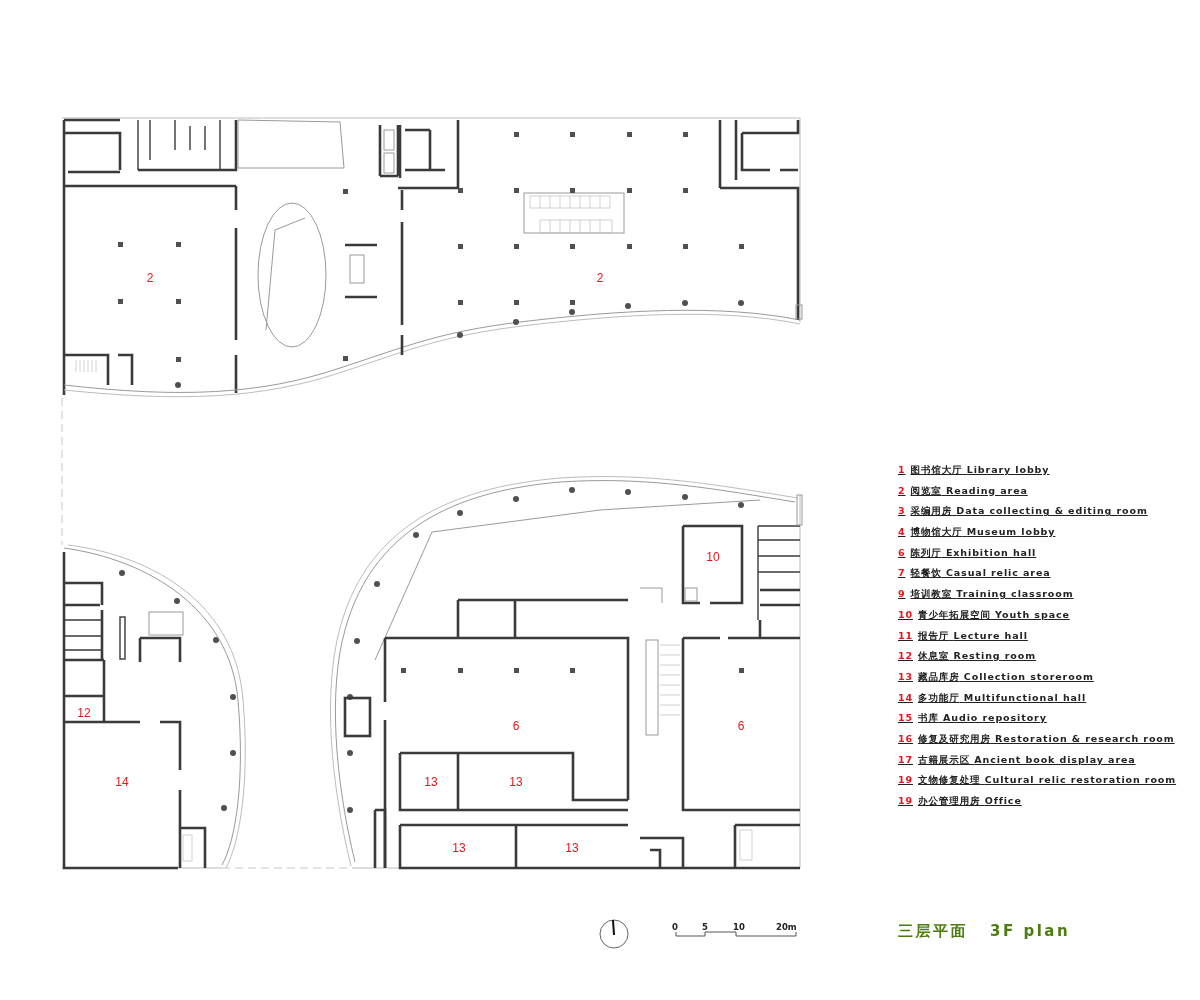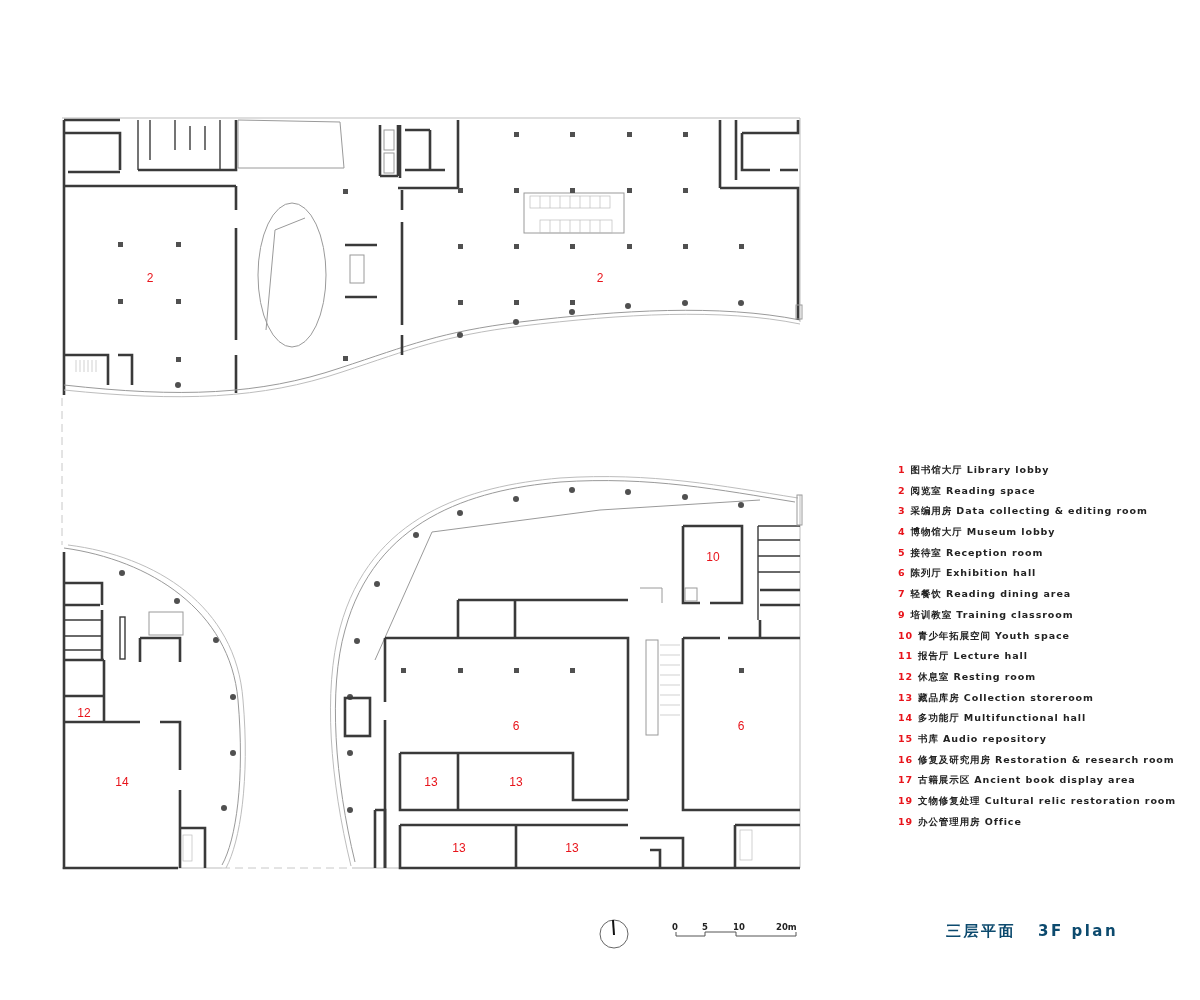--- a/index.html
+++ b/index.html
@@ -7,24 +7,24 @@
   #plan { position:absolute; left:0; top:0; width:1200px; height:1000px; }
   .wall { stroke:#3a3a3a; stroke-width:2.6; fill:none; }
   .wall-thin { stroke:#3a3a3a; stroke-width:1.4; fill:none; }
   .edge { stroke:#bdbdbd; stroke-width:1; fill:none; }
   .edge2 { stroke:#9a9a9a; stroke-width:1; fill:none; }
   .dash { stroke:#c8c8c8; stroke-width:1; fill:none; stroke-dasharray:8 5; }
   .col { fill:#505050; }
   .room-label { fill:#e8141b; font-size:12px; font-family:"Liberation Sans", sans-serif; text-anchor:middle; }
   .stair { stroke:#bdbdbd; stroke-width:0.7; fill:none; }
   .legend { position:absolute; left:898px; top:464px; }
-  .legend-item { height:20.7px; font-size:9.5px; letter-spacing:0.9px; color:#222; font-family:"DejaVu Sans", sans-serif; white-space:nowrap; font-weight:bold; }
+  .legend-item { height:20.7px; font-size:9.5px; letter-spacing:0.9px; color:#222; font-family:"DejaVu Sans", sans-serif; white-space:nowrap; font-weight:bold;text-decoration:underline; }
   .legend-num { color:#e8141b; margin-right:5px; }
   .scale { position:absolute; left:672px; top:922px; font-size:8.5px; font-family:"DejaVu Sans", sans-serif; color:#222; font-weight:bold;}
-  .title { position:absolute; left:898px; top:922px; font-size:15px; letter-spacing:2.5px; font-weight:bold; color:#0c4a6e; font-family:"DejaVu Sans", sans-serif; white-space:nowrap;margin-left:48px; }
+  .title { position:absolute; left:898px; top:922px; font-size:15px; letter-spacing:2.5px; font-weight:bold; color:#4d7c0f; font-family:"DejaVu Sans", sans-serif; white-space:nowrap; }
   .title span.en { margin-left:22px; }
 </style>
 </head>
 <body>
 
 <svg id="plan" viewBox="0 0 1200 1000" xmlns="http://www.w3.org/2000/svg">
 
   <g>
     <line class="dash" x1="62" y1="398" x2="62" y2="545"></line>
     <line class="dash" x1="222" y1="868" x2="352" y2="868"></line>
@@ -253,26 +253,25 @@
   <span style="position:absolute;left:61px">10</span>
   <span style="position:absolute;left:104px">20m</span>
 </div>
 
 <div class="title">
   <span>三层平面</span><span class="en">3F plan</span>
 </div>
 
 <div class="legend">
   <div class="legend-item"><span class="legend-num">1</span><span>图书馆大厅</span> <span>Library lobby</span></div>
-  <div class="legend-item"><span class="legend-num">2</span><span>阅览室</span> <span>Reading space</span></div>
+  <div class="legend-item"><span class="legend-num">2</span><span>阅览室</span> <span>Reading area</span></div>
   <div class="legend-item"><span class="legend-num">3</span><span>采编用房</span> <span>Data collecting &amp; editing room</span></div>
   <div class="legend-item"><span class="legend-num">4</span><span>博物馆大厅</span> <span>Museum lobby</span></div>
-  <div class="legend-item"><span class="legend-num">5</span><span>接待室</span> <span>Reception room</span></div>
   <div class="legend-item"><span class="legend-num">6</span><span>陈列厅</span> <span>Exhibition hall</span></div>
-  <div class="legend-item"><span class="legend-num">7</span><span>轻餐饮</span> <span>Reading dining area</span></div>
+  <div class="legend-item"><span class="legend-num">7</span><span>轻餐饮</span> <span>Casual relic area</span></div>
   <div class="legend-item"><span class="legend-num">9</span><span>培训教室</span> <span>Training classroom</span></div>
   <div class="legend-item"><span class="legend-num">10</span><span>青少年拓展空间</span> <span>Youth space</span></div>
   <div class="legend-item"><span class="legend-num">11</span><span>报告厅</span> <span>Lecture hall</span></div>
   <div class="legend-item"><span class="legend-num">12</span><span>休息室</span> <span>Resting room</span></div>
   <div class="legend-item"><span class="legend-num">13</span><span>藏品库房</span> <span>Collection storeroom</span></div>
   <div class="legend-item"><span class="legend-num">14</span><span>多功能厅</span> <span>Multifunctional hall</span></div>
   <div class="legend-item"><span class="legend-num">15</span><span>书库</span> <span>Audio repository</span></div>
   <div class="legend-item"><span class="legend-num">16</span><span>修复及研究用房</span> <span>Restoration &amp; research room</span></div>
   <div class="legend-item"><span class="legend-num">17</span><span>古籍展示区</span> <span>Ancient book display area</span></div>
   <div class="legend-item"><span class="legend-num">19</span><span>文物修复处理</span> <span>Cultural relic restoration room</span></div>

